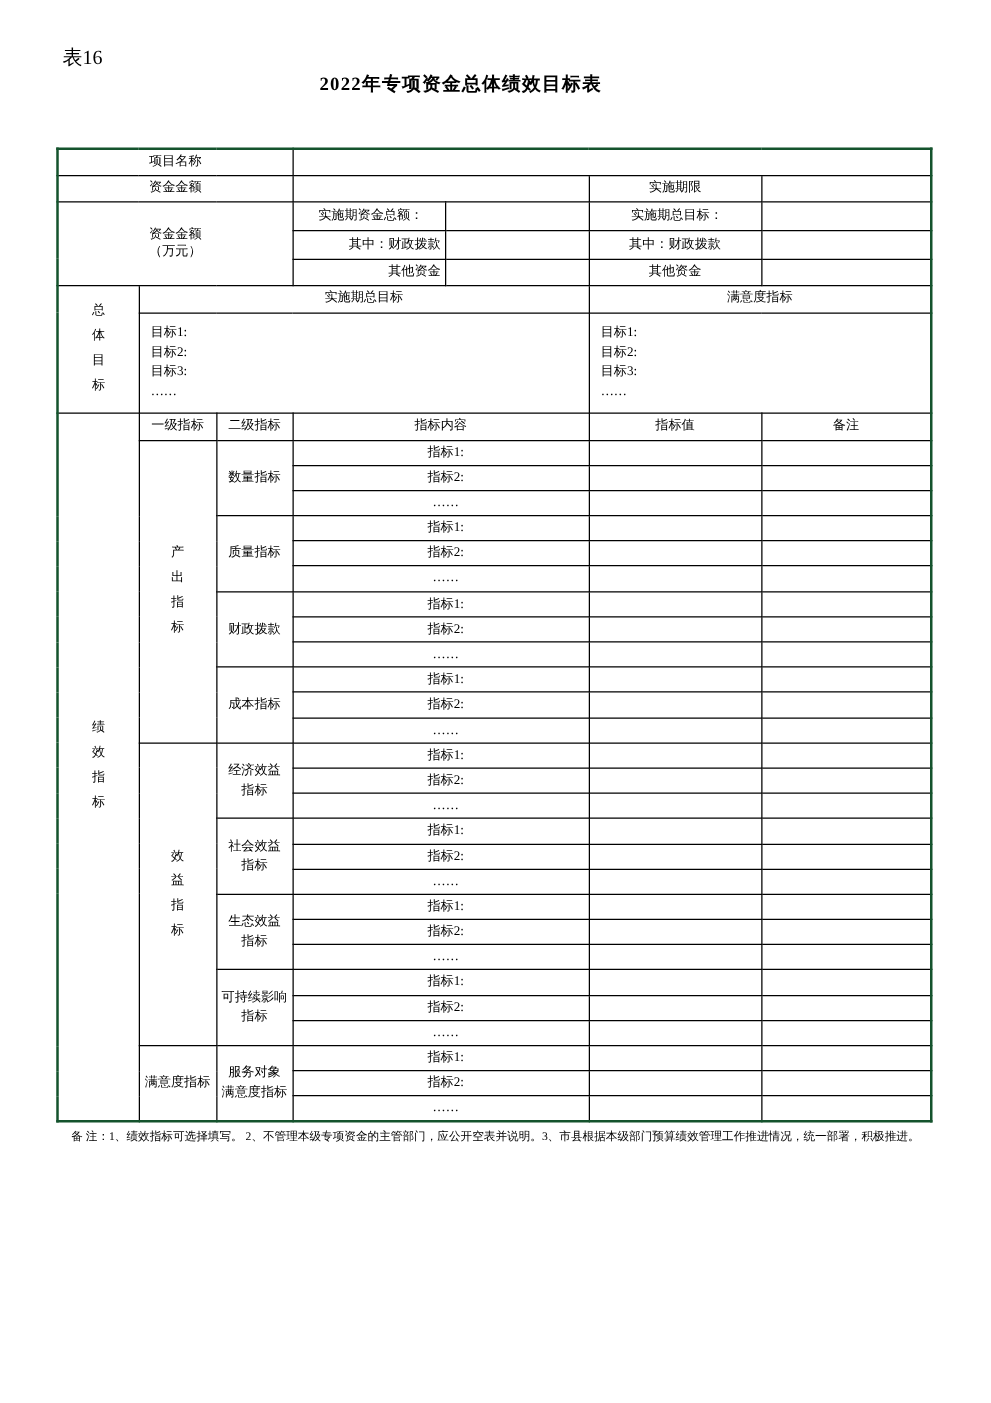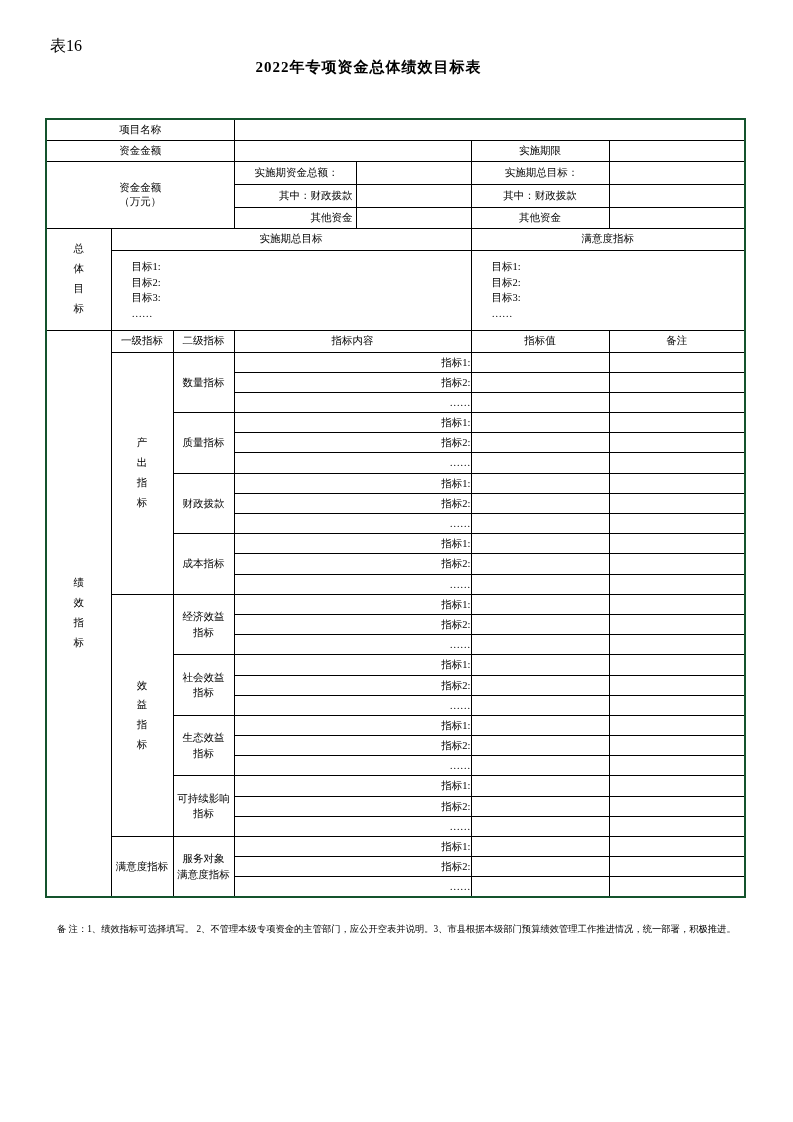--- a/index.html
+++ b/index.html
@@ -16,25 +16,25 @@
   }
   td{
     border:1px solid #000;font-size:10.5px;line-height:1.25;
     text-align:center;vertical-align:middle;padding:0;overflow:hidden;
   }
   tr.h21{height:21px;} tr.h22{height:22px;} tr.h23{height:23px;}
   tr.h80{height:80px;} tr.irow{height:20.2px;}
   .pre{white-space:pre-line;}
   .vlabel{white-space:pre-line;line-height:1.9;}
   .l2{white-space:pre-line;line-height:1.45;}
-  .goal-cell{text-align:left;padding-left:20px;white-space:pre-line;line-height:15.5px;}
-  .content-cell{text-align:right;padding-left:8px;margin-top:34px;}
+  .goal-cell{text-align:left;padding-left:9px;white-space:pre-line;line-height:15.5px;}
+  .content-cell{text-align:center;padding-left:8px;margin-top:34px;}
   .lbl-left{text-align:center;padding-left:3px;font-family:Liberation Serif, serif;}
   .lbl-right{text-align:right;padding-right:3px;}
-  .note{position:absolute;left:57px;top:903px;font-size:9.3px;white-space:nowrap;margin-top:20px;}
+  .note{position:absolute;left:57px;top:903px;font-size:9.3px;white-space:nowrap;}
 </style>
 </head>
 <body>
 
 <div class="tag">表16</div>
 <div class="title">2022年专项资金总体绩效目标表</div>
 
 <table class="form">
   <colgroup>
     <col style="width:65px">

